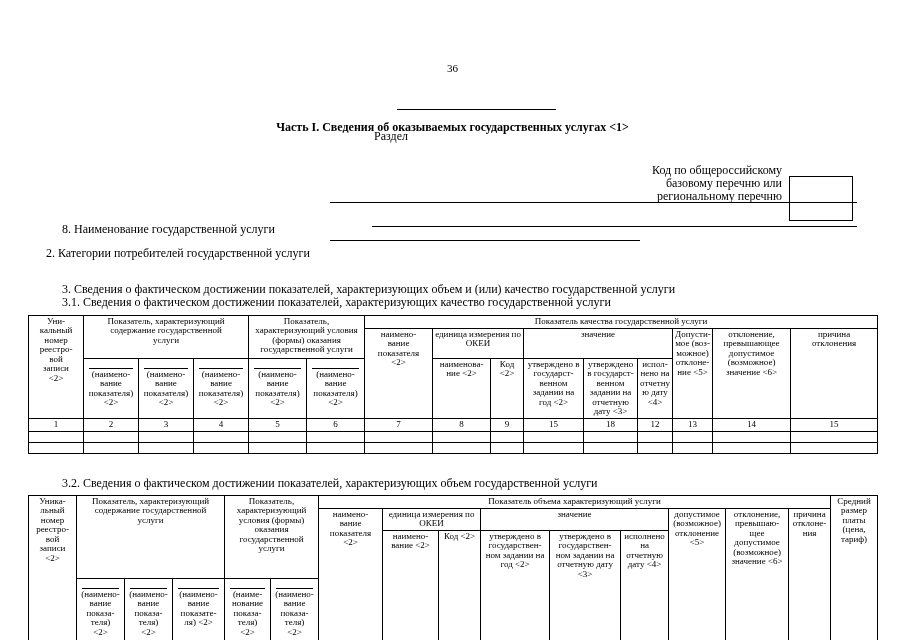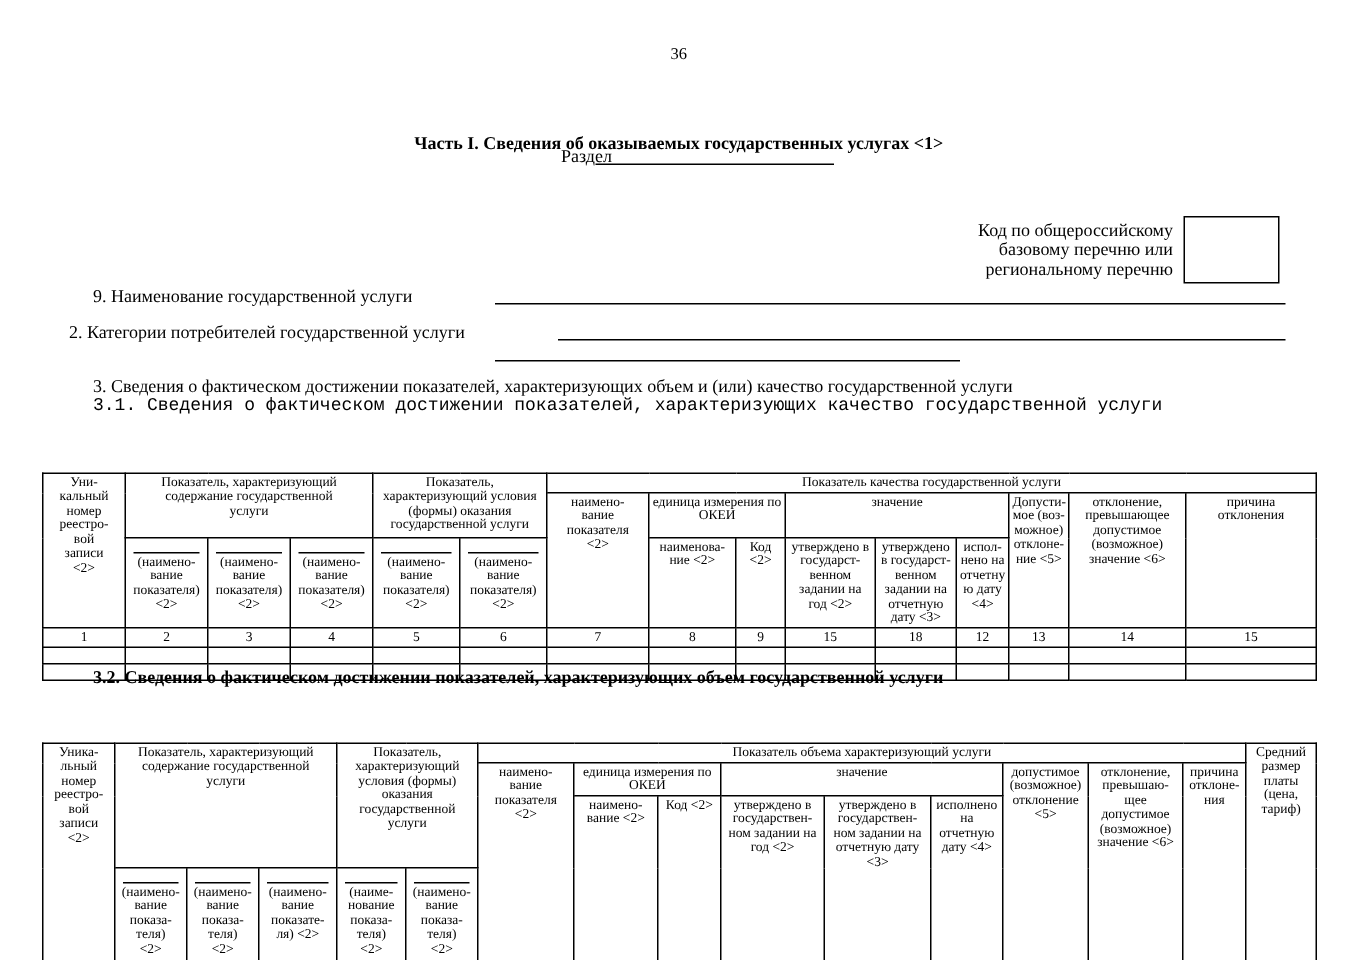--- a/index.html
+++ b/index.html
@@ -1,21 +1,21 @@
 <!DOCTYPE html>
 <html lang="ru"><head>
 <meta charset="utf-8">
 <style>
   html,body { margin:0; padding:0; }
   body {
     position:relative; width:905px; height:640px; overflow:hidden;
     background:#ffffff; color:#000;
     font-family:"Liberation Serif","DejaVu Serif",serif;
   }
-  .abs { position:absolute; }
+  .abs { position:absolute;margin-top:32px; }
   .label { font-size:12px; white-space:nowrap; }
   .center { left:0; width:905px; text-align:center; }
   .rule { position:absolute; height:0; border-bottom:1px solid #000; }
   .code-label { font-size:12px; line-height:13px; text-align:right; white-space:pre-line; }
   .code-box { border:1px solid #000; background:#fff; }
   table.form { position:absolute; border-collapse:collapse; table-layout:fixed;margin-top:28px; }
   table.form td {
     border:1px solid #000; font-size:9px; line-height:1.05;
     text-align:center; vertical-align:top; padding:1px 2px;
     white-space:pre-line; overflow:hidden;
@@ -25,34 +25,34 @@
 </style>
 </head>
 <body>
 
 <div class="abs label center" style="top:30px; font-size:11px;">36</div>
 
 <div class="abs label center" style="top:88px;font-weight:bold;">Часть I. Сведения об оказываемых государственных услугах &lt;1&gt;</div>
 <div class="abs label" style="left:374px; top:97px;">Раздел</div>
 <div class="rule" style="left:397px; top:109px; width:159px;"></div>
 
-<div class="abs code-label" style="left:602px; top:147px; width:180px;">Код по общероссийскому
+<div class="abs code-label" style="left:602px; top:132px; width:180px;">Код по общероссийскому
 базовому перечню или
 региональному перечню</div>
 <div class="abs code-box" style="left:789px; top:144px; width:62px; height:43px;"></div>
 
-<div class="abs label" style="left:62px; top:190px;">9. Наименование государственной услуги</div>
+<div class="abs label" style="left:62px; top:190px;">8. Наименование государственной услуги</div>
 <div class="rule" style="left:330px; top:202px; width:527px;"></div>
 
 <div class="abs label" style="left:46px; top:214px;">2. Категории потребителей государственной услуги</div>
 <div class="rule" style="left:372px; top:226px; width:485px;"></div>
 <div class="rule" style="left:330px; top:240px; width:310px;"></div>
 
 <div class="abs label" style="left:62px; top:250px;">3. Сведения о фактическом достижении показателей, характеризующих объем и (или) качество государственной услуги</div>
-<div class="abs label" style="left:62px; top:263px;font-family:Liberation Mono, monospace;">3.1. Сведения о фактическом достижении показателей, характеризующих качество государственной услуги</div>
+<div class="abs label" style="left:62px; top:263px;">3.1. Сведения о фактическом достижении показателей, характеризующих качество государственной услуги</div>
 
 <table class="form" style="left:28px; top:287px; width:849px;">
   <colgroup>
     <col style="width:55px">
       <col style="width:55px">
       <col style="width:55px">
       <col style="width:55px">
     <col style="width:58px">
       <col style="width:58px">
       <col style="width:68px">
@@ -193,21 +193,21 @@
         <td></td>
         <td></td>
         <td></td>
         <td></td>
         <td></td>
         <td></td>
   </tr>
 </tbody>
   </table>
 
-<div class="abs label" style="left:62px; top:444px;font-weight:bold;">3.2. Сведения о фактическом достижении показателей, характеризующих объем государственной услуги</div>
+<div class="abs label" style="left:62px; top:444px;">3.2. Сведения о фактическом достижении показателей, характеризующих объем государственной услуги</div>
 
 <table class="form" style="left:28px; top:467px; width:849px;">
   <colgroup>
     <col style="width:48px">
       <col style="width:48px">
       <col style="width:48px">
       <col style="width:52px">
     <col style="width:46px">
       <col style="width:48px">
       <col style="width:64px">

